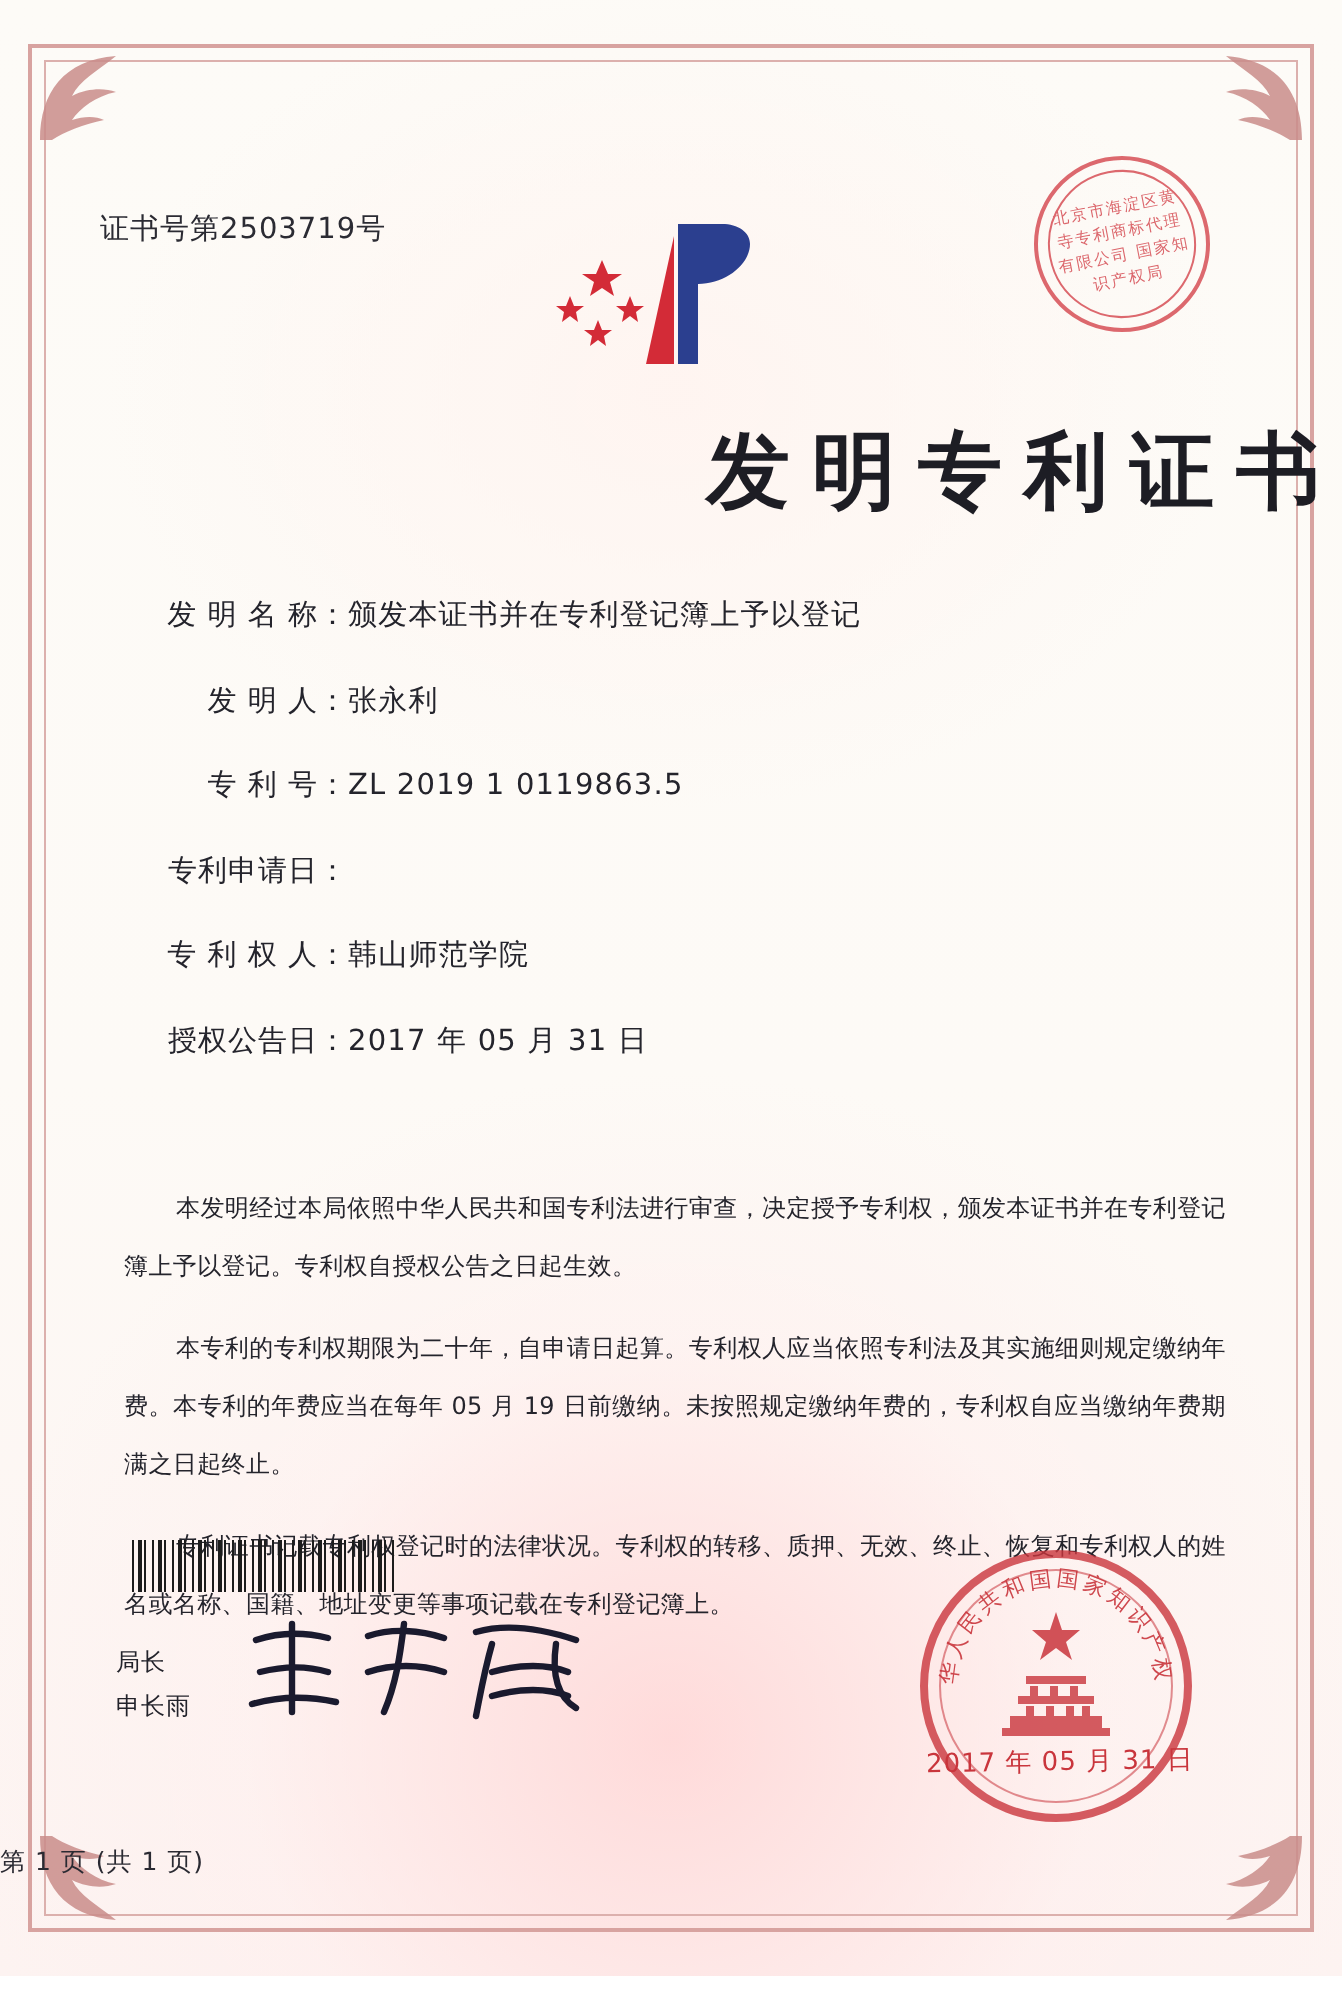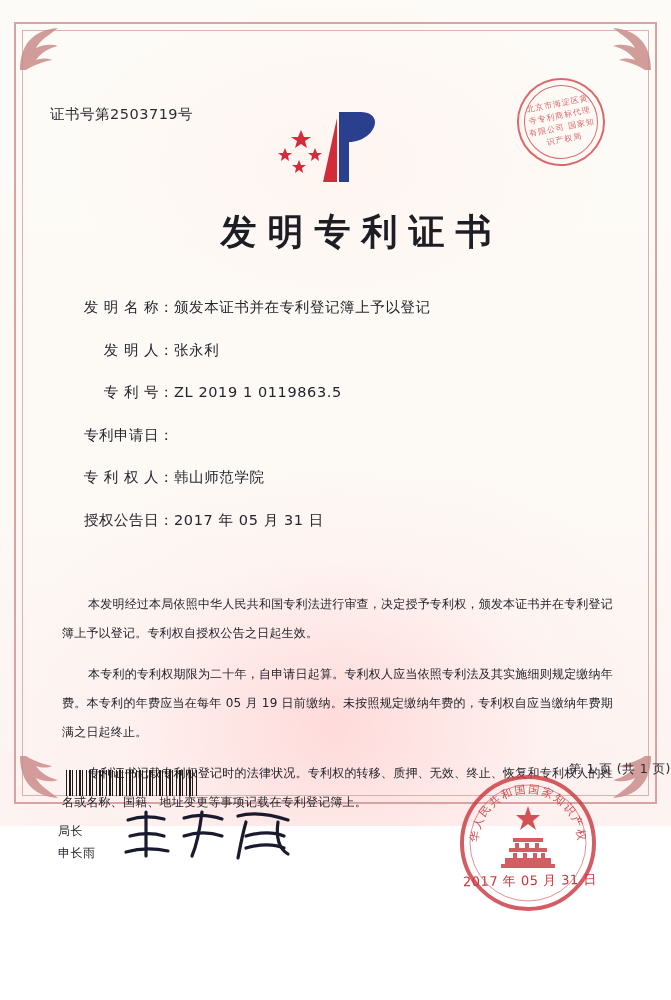--- a/index.html
+++ b/index.html
@@ -11,21 +11,21 @@
     width: 671px;
     height: 1000px;
     overflow: hidden;
     font-family: "DejaVu Sans", "Liberation Sans", sans-serif;
   }
 
   
   #certificate {
     position: relative;
     width: 671px;
-    height: 826px;
+    height: 988px;
     background:
       radial-gradient(ellipse 70% 45% at 50% 88%, rgba(255,214,214,0.85) 0%, rgba(255,235,235,0.35) 45%, rgba(255,255,255,0) 75%),
       radial-gradient(ellipse 60% 30% at 50% 20%, rgba(255,244,240,0.9) 0%, rgba(255,255,255,0) 70%),
       linear-gradient(180deg, #fdfbf7 0%, #fdfaf6 55%, #fdf3f1 100%);
     box-sizing: border-box;
   }
 
   
   .frame-outer {
     position: absolute;
@@ -101,22 +101,22 @@
     color: #cf2f38;
     letter-spacing: 1px;
     padding: 0 8px;
     box-sizing: border-box;
   }
 
   .main-title {
     position: absolute;
     left: 0; right: 0;
     top: 208px;
-    text-align: center;
-    font-size: 36px;
+    text-align: right;
+    font-size: 42px;
     letter-spacing: 11px;
     color: #1d1d24;
     font-weight: bold;
     font-family: "DejaVu Sans", "Liberation Sans", sans-serif;
     text-indent: 11px;
     padding-left: 41px;
   }
 
   
   .fields {
@@ -214,21 +214,21 @@
     width: 190px;
     height: 58px;
     color: #1a1a2e;
   }
   .handwriting svg { display:block; width:100%; height:100%; }
 
   .page-footer {
     position: absolute;
     left: 0; right: 0;
     bottom: 48px;
-    text-align: right;
+    text-align: left;
     font-size: 12.5px;
     color: #2a2a32;
     letter-spacing: 0.5px;
   }
 </style>
 </head>
 <body>
 
 <div id="certificate">
 

